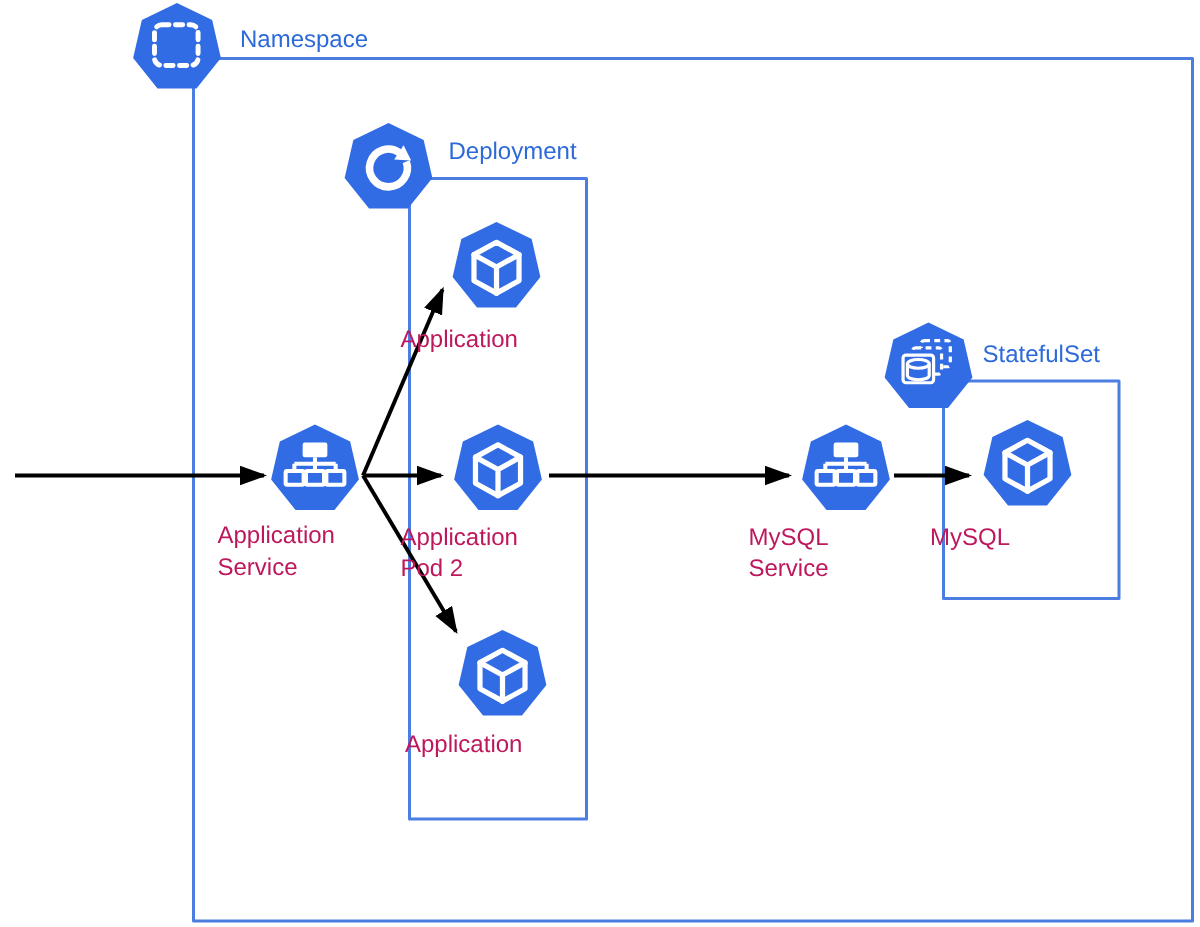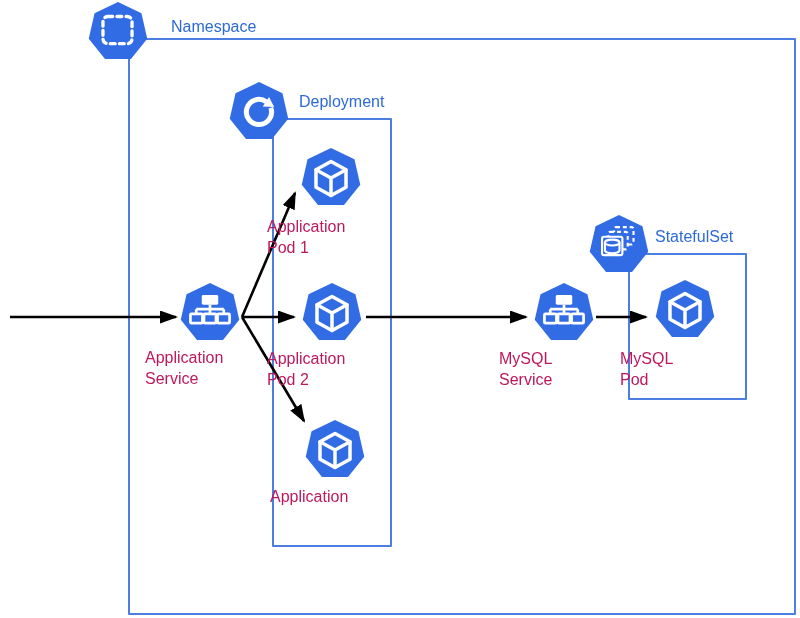--- a/index.html
+++ b/index.html
@@ -112,41 +112,39 @@
   </svg>
 
   <svg class="icon" style="left:654px; top:279px;" viewBox="0 0 64 64">
     <polygon points="32,1 7.8,12.7 1.8,38.9 18.6,59.9 45.4,59.9 62.2,38.9 56.2,12.7" fill="#326CE5"></polygon>
     <g stroke="#ffffff" stroke-width="3.6" fill="none" stroke-linejoin="round" stroke-linecap="round">
       <polygon points="32,15 47.5,23.5 47.5,41.5 32,50 16.5,41.5 16.5,23.5"></polygon>
       <path d="M16.5,23.5 L32,32 L47.5,23.5 M32,32 V50"></path>
     </g>
   </svg>
 
-  <div class="group-label" style="left:160px; top:18px;margin-left:11px;">Namespace</div>
+  <div class="group-label" style="left:160px; top:18px;">Namespace</div>
   <div class="group-label" style="left:299px; top:93px;">Deployment</div>
   <div class="group-label" style="left:655px; top:228px;text-align:right;">StatefulSet</div>
 
   <div class="node-label" style="left:210px; top:347px;">
     <span>Application</span>
     <span>Service</span>
   </div>
   <div class="node-label" style="left:332px; top:216px;">
     <span>Application</span>
-    <span>Pod 1</span>
   </div>
   <div class="node-label" style="left:332px; top:348px;">
     <span>Application</span>
     <span>Pod 2</span>
   </div>
   <div class="node-label" style="left:335px; top:486px;">
     <span>Application</span>
   </div>
   <div class="node-label" style="left:564px; top:348px;">
     <span>MySQL</span>
     <span>Service</span>
   </div>
   <div class="node-label" style="left:685px; top:348px;">
     <span>MySQL</span>
-    <span>Pod</span>
   </div>
 
 </div>
 
 </body></html>

